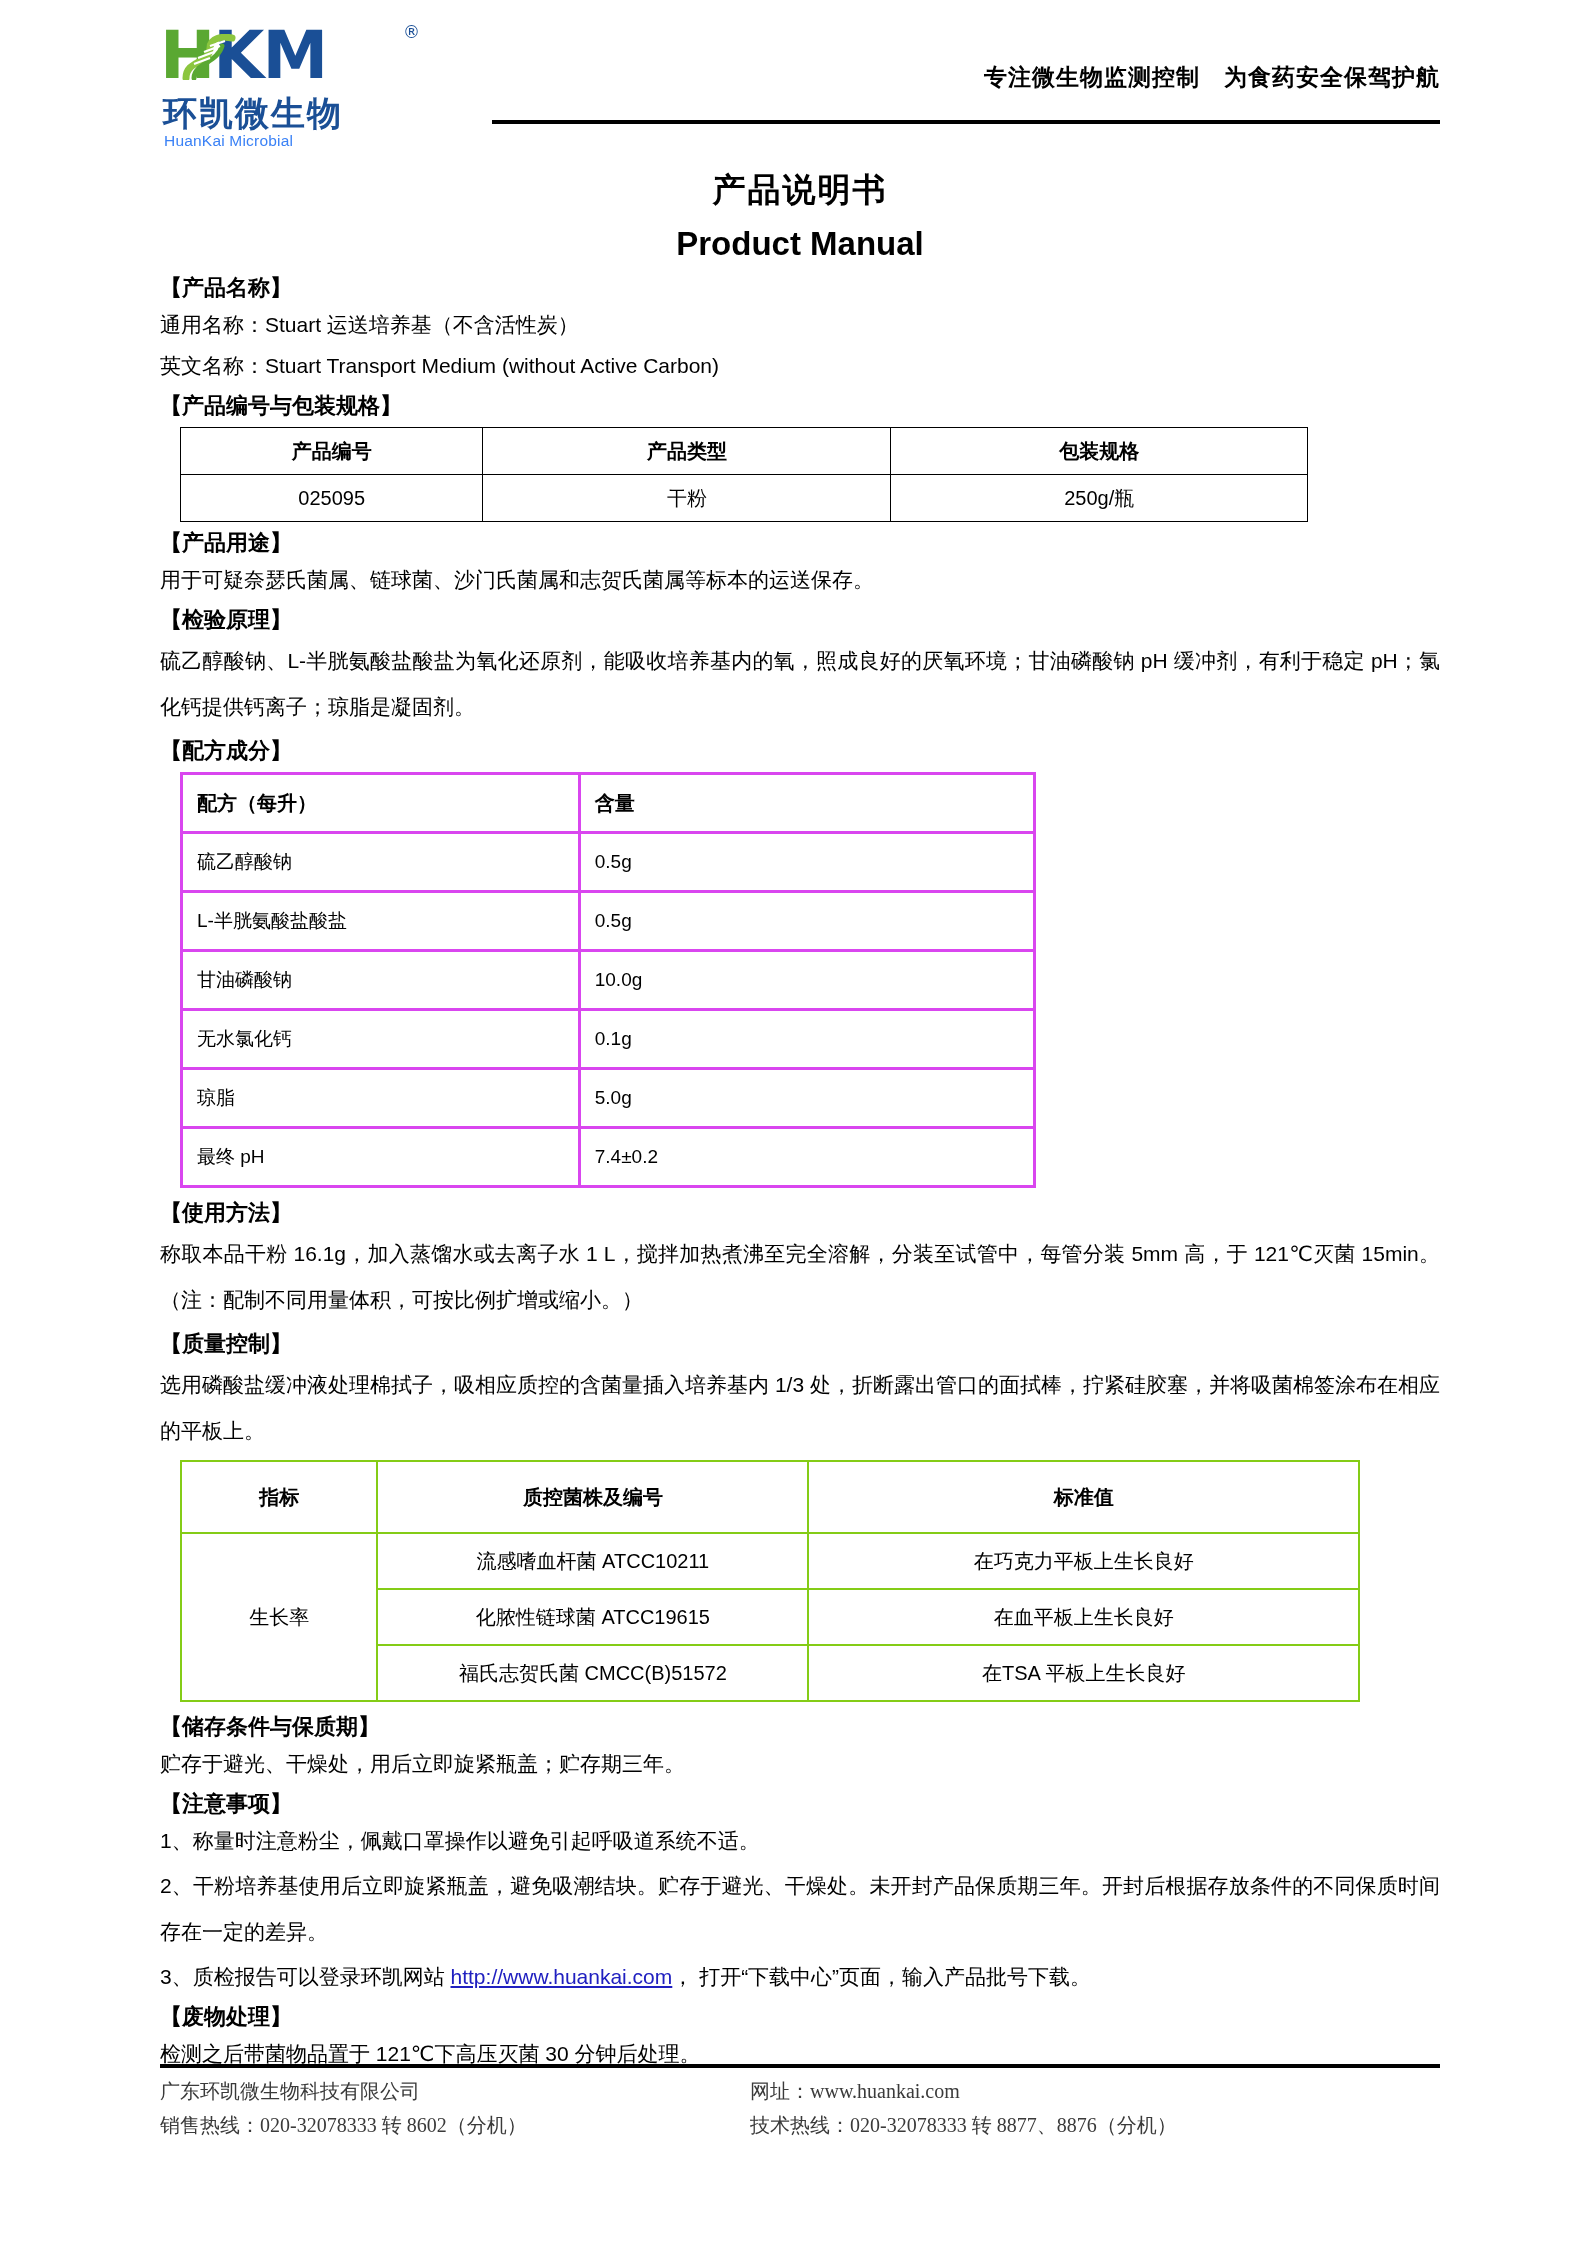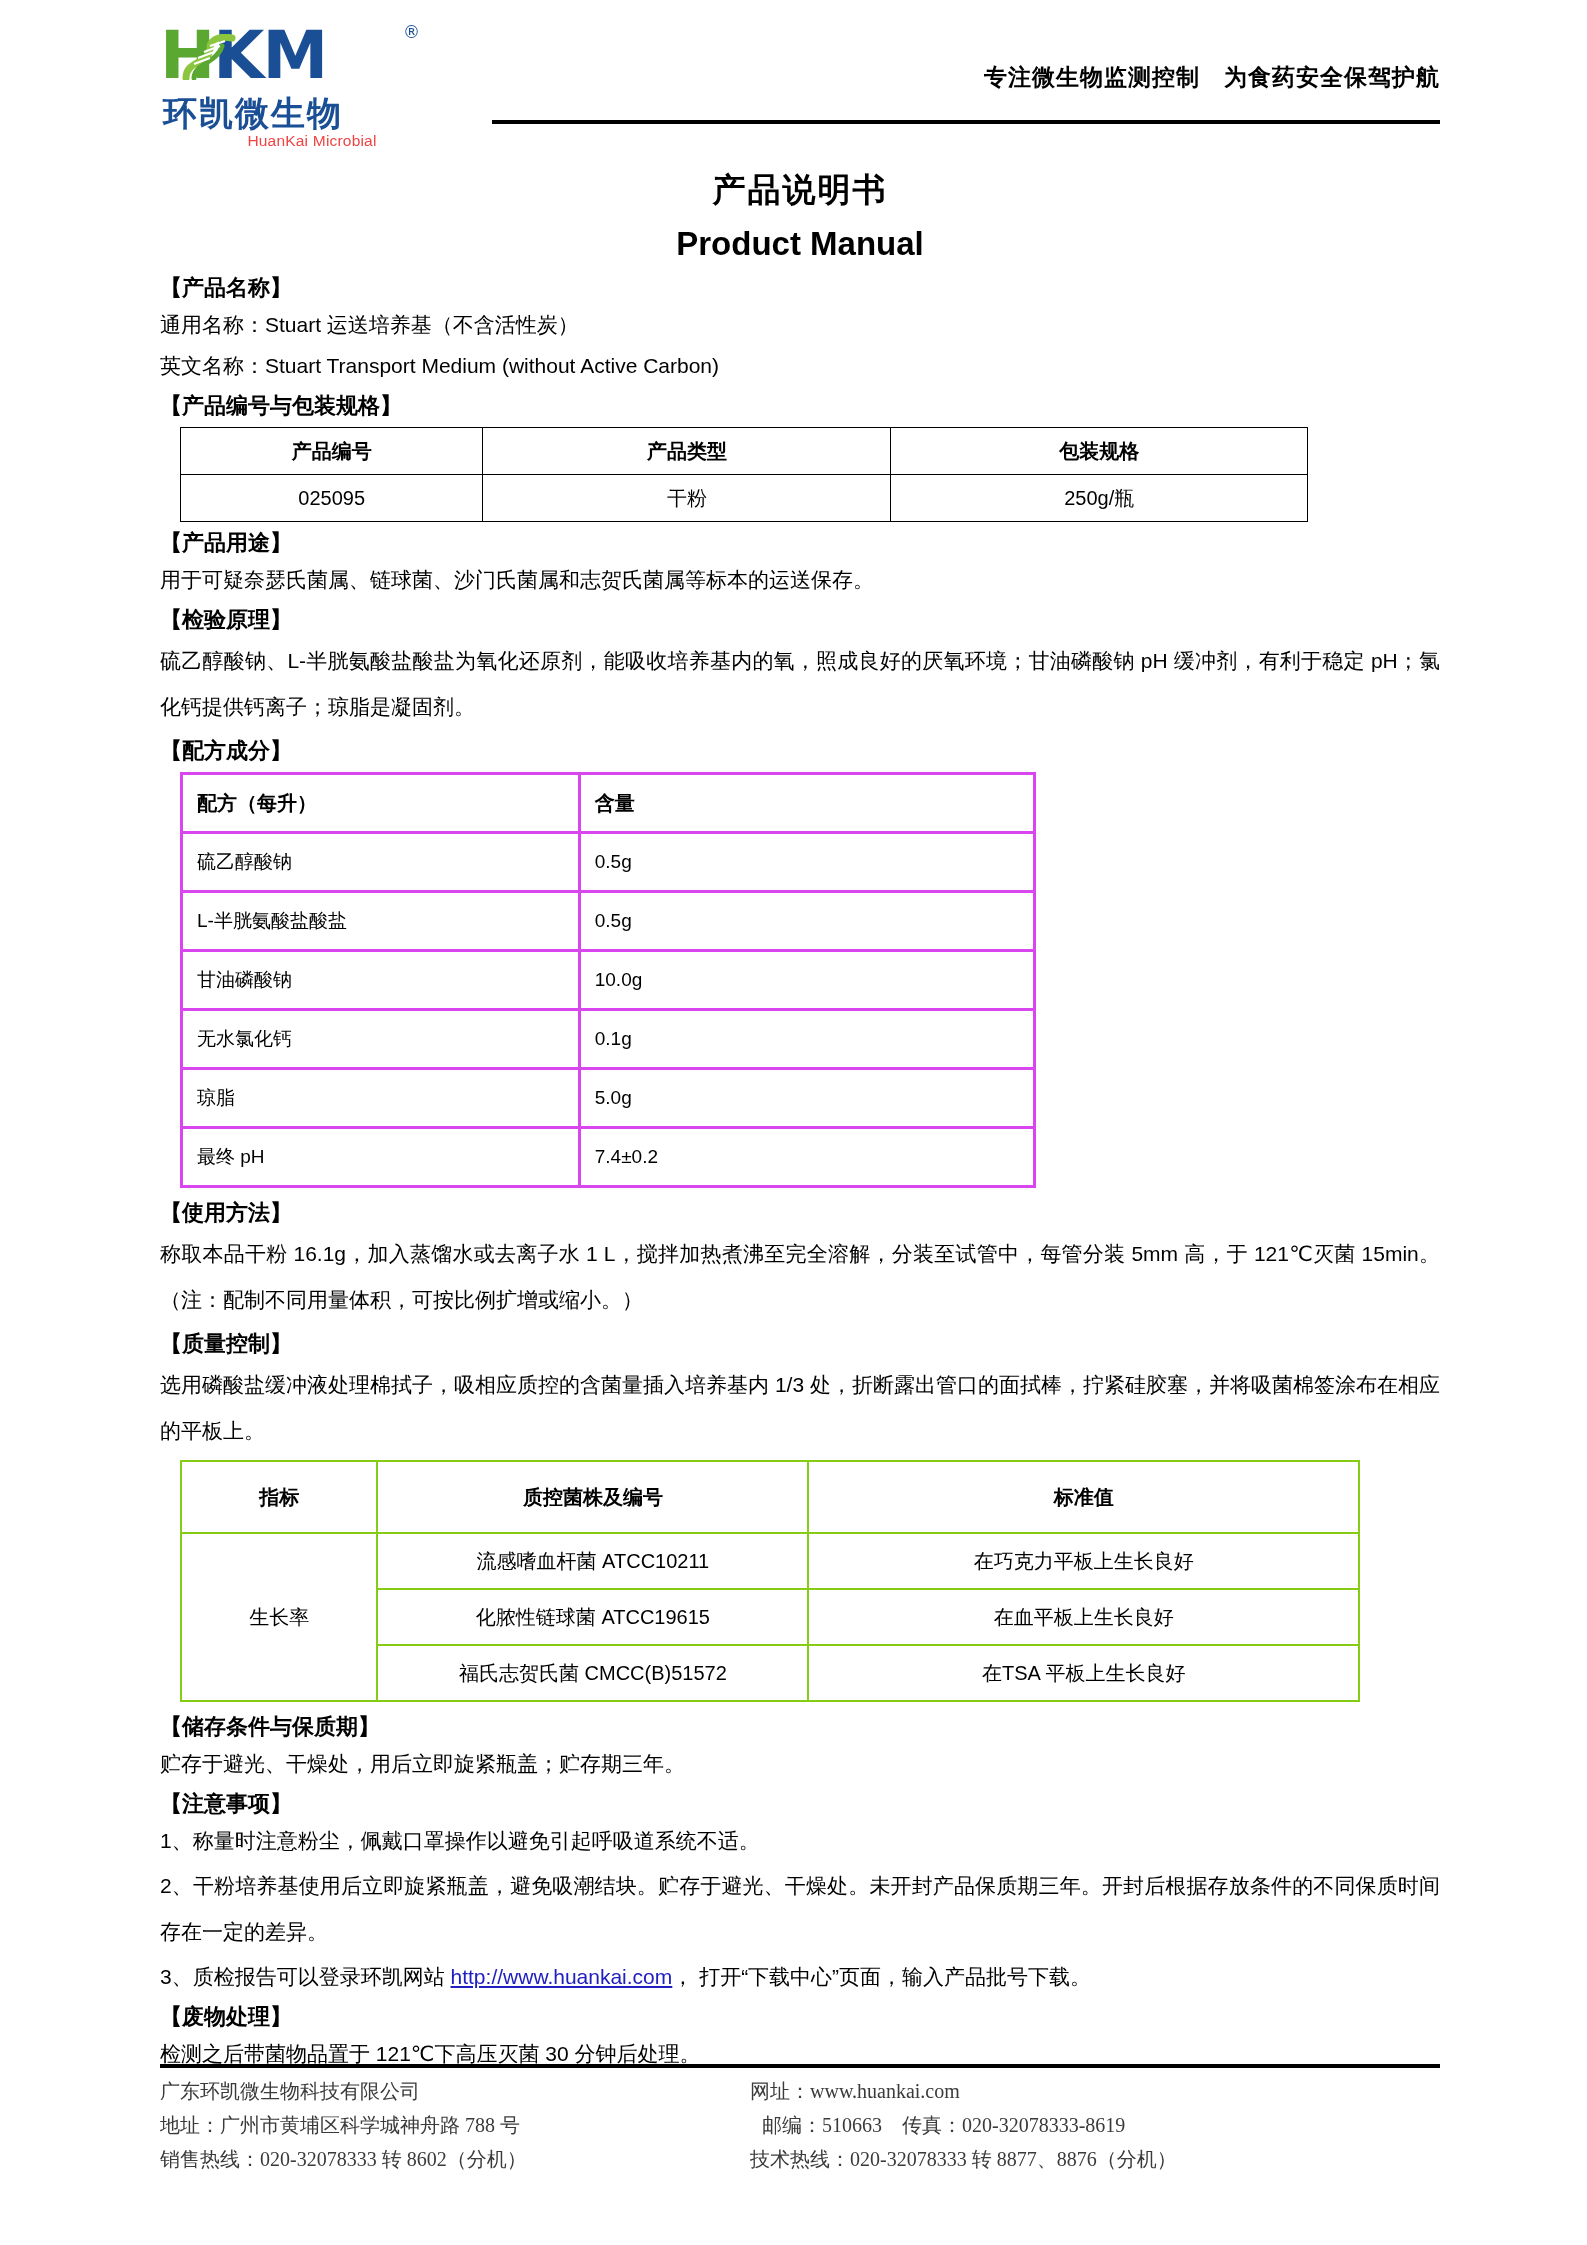--- a/index.html
+++ b/index.html
@@ -80,25 +80,24 @@
     font-weight: bold;
     color: #1a4f96;
     letter-spacing: 2px;
     line-height: 38px;
     margin-top: 2px;
     margin-left: 3px;
   }
   .logo-en {
     font-family: "Liberation Sans", sans-serif;
     font-size: 15.5px;
-    color: #ef4444;
+    color: #3b82f6;
     letter-spacing: 0.2px;
     line-height: 18px;
     margin-left: 4px;
-    text-align: center;
   }
   .header-slogan {
     position: absolute;
     right: 0px;
     top: 62px;
     font-size: 23px;
     font-weight: 600;
     letter-spacing: 1px;
     white-space: nowrap;
   }
@@ -387,23 +386,19 @@
   </div>
 
   <div class="footer">
     <div class="footer-rule"></div>
     <div class="footer-grid">
       <div class="footer-row">
         <div class="footer-left nowrap">广东环凯微生物科技有限公司</div>
         <div class="footer-right nowrap">网址：www.huankai.com</div>
       </div>
       <div class="footer-row">
-        <div class="footer-left nowrap">地址：广州市黄埔区科学城神舟路 788 号</div>
-        <div class="footer-right nowrap fr-indent1"><span>邮编：510663</span>&nbsp;&nbsp;&nbsp;&nbsp;<span>传真：020-32078333-8619</span></div>
-      </div>
-      <div class="footer-row">
         <div class="footer-left nowrap">销售热线：020-32078333 转 8602（分机）</div>
         <div class="footer-right nowrap">技术热线：020-32078333 转 8877、8876（分机）</div>
       </div>
     </div>
   </div>
 
 </div>
 
 </body></html>

